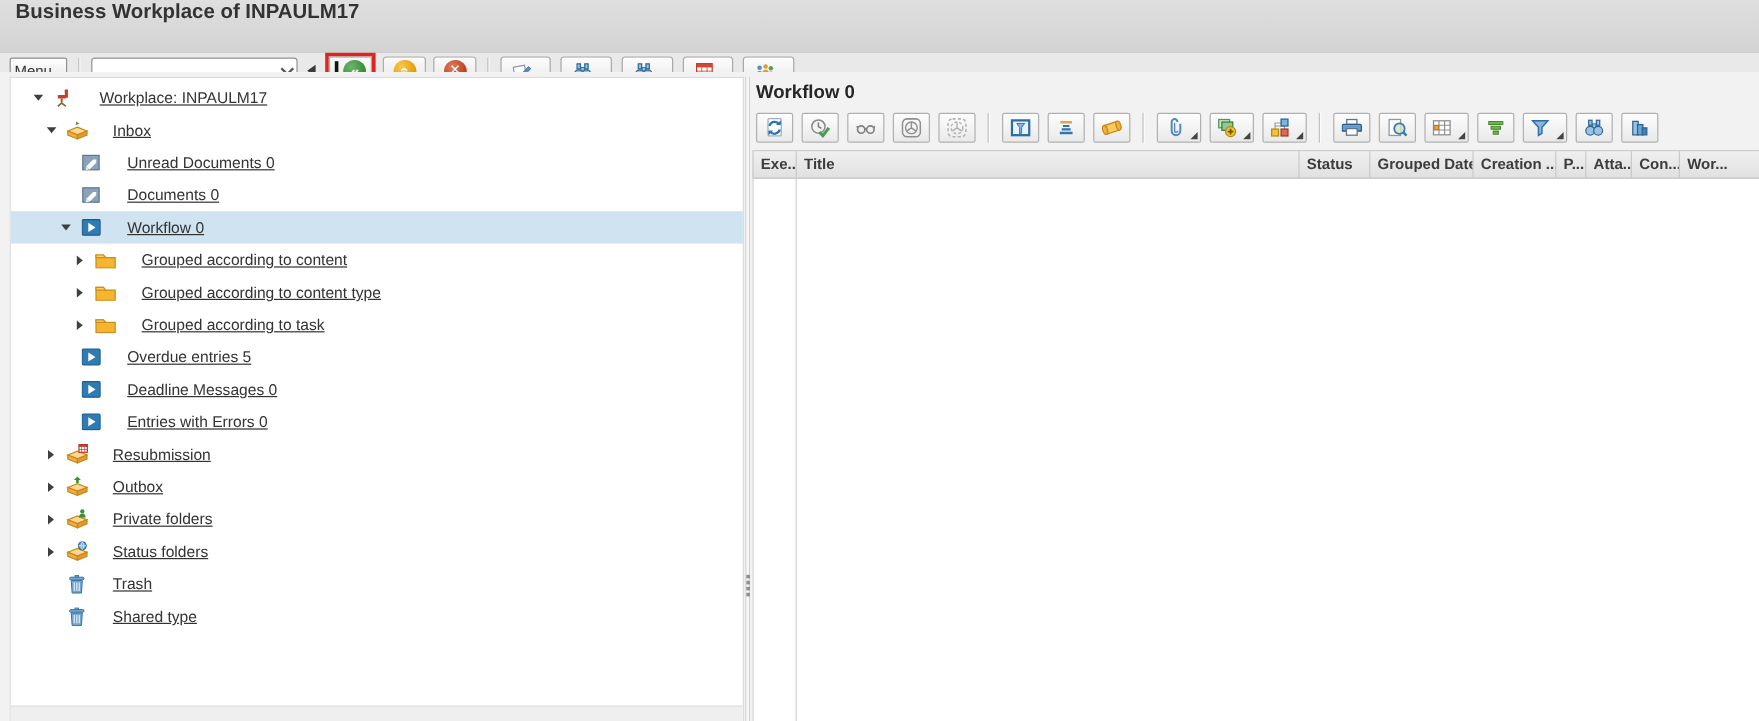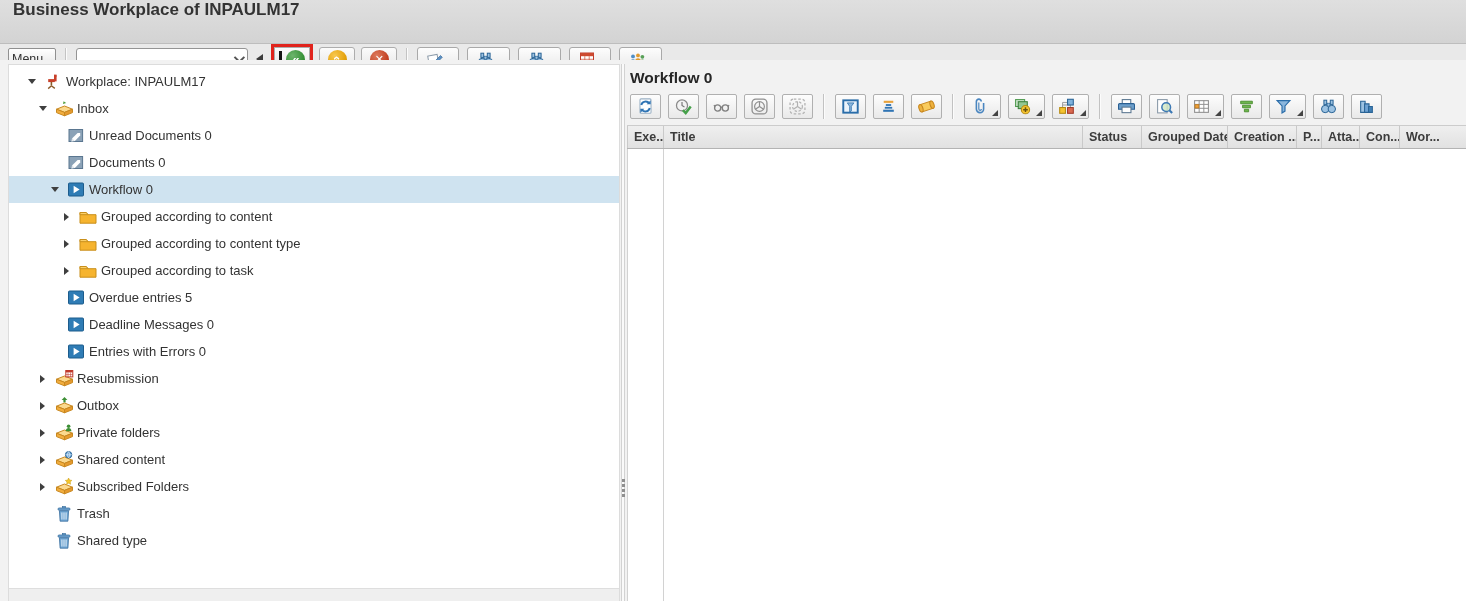--- a/index.html
+++ b/index.html
@@ -44,21 +44,21 @@
     background:#fff; border:1px solid #dcdcdc; border-bottom:none; }
   .tree-rows { padding-top:3px; }
   .tree-row { height:27px; display:flex; align-items:center; font-size:13px; color:#333; }
   .tree-row.selected { background:#cfe3f0; }
   .arrow-slot { width:15px; display:flex; justify-content:center; flex:none; }
   .tw-down { width:0; height:0; border-left:4.5px solid transparent; border-right:4.5px solid transparent;
     border-top:5.5px solid #3f3f3f; }
   .tw-right { width:0; height:0; border-top:4.5px solid transparent; border-bottom:4.5px solid transparent;
     border-left:5.5px solid #3f3f3f; }
   .tree-icon { width:20px; height:18px; margin-left:4px; flex:none; }
-  .tree-label { margin-left:3px; white-space:nowrap; }
+  .tree-label { margin-left:20px; white-space:nowrap;text-decoration:underline; }
   .tree-hscroll { position:absolute; left:0; right:0; bottom:0; height:13px;
     background:#efefef; border-top:1px solid #dedede; }
 
   .splitter { position:absolute; left:621px; top:4px; bottom:0; width:4px;
     background:#fafafa; border-left:1px solid #d2d2d2; border-right:1px solid #d2d2d2;
     display:flex; flex-direction:column; align-items:center; padding-top:415px; gap:2px; }
   .splitter .dot { width:3px; height:3px; background:#8f8f8f; flex:none; }
 
   .right-panel { position:absolute; left:627px; top:0; right:0; bottom:0; display:flex; flex-direction:column; }
   .panel-title { padding:9px 0 0 3px; font-size:15.5px; font-weight:bold; color:#262626; }
@@ -357,35 +357,21 @@
           </span>
     <span class="icon tree-icon">
             <svg width="19" height="17" viewBox="0 0 19 17">
               <path d="M1.5 9.2L9.5 6l8 3.2-8 3.2z" fill="#fbd98e" stroke="#c8871e"></path>
               <path d="M1.5 9.2v3.4l8 3.2v-3.4z" fill="#f2ae3e" stroke="#c8871e"></path>
               <path d="M17.5 9.2v3.4l-8 3.2v-3.4z" fill="#e69a2e" stroke="#c8871e"></path>
               <circle cx="13.6" cy="3.8" r="3.2" fill="#6fa8d8" stroke="#2a6496"></circle>
               <path d="M10.4 3.8h6.4M13.6.6c1.5 1.8 1.5 4.6 0 6.4M13.6.6c-1.5 1.8-1.5 4.6 0 6.4" stroke="#dceaf6" stroke-width=".7" fill="none"></path>
             </svg>
           </span>
-    <span class="tree-label">Shared content</span>
-  </div>
-        <div class="tree-row" style="padding-left:26px">
-    <span class="arrow-slot">
-            <span class="tw-right"></span>
-          </span>
-    <span class="icon tree-icon">
-            <svg width="19" height="17" viewBox="0 0 19 17">
-              <path d="M1.5 9.2L9.5 6l8 3.2-8 3.2z" fill="#fbd98e" stroke="#c8871e"></path>
-              <path d="M1.5 9.2v3.4l8 3.2v-3.4z" fill="#f2ae3e" stroke="#c8871e"></path>
-              <path d="M17.5 9.2v3.4l-8 3.2v-3.4z" fill="#e69a2e" stroke="#c8871e"></path>
-              <path d="M13.6 0l1 2.1 2.3.3-1.7 1.6.4 2.3-2-1.1-2 1.1.4-2.3-1.7-1.6 2.3-.3z" fill="#f5c62c" stroke="#c89a10" stroke-width=".5"></path>
-            </svg>
-          </span>
-    <span class="tree-label">Subscribed Folders</span>
+    <span class="tree-label">Status folders</span>
   </div>
         <div class="tree-row" style="padding-left:26px">
     <span class="arrow-slot"></span>
     <span class="icon tree-icon">
             <svg width="14" height="16" viewBox="0 0 14 16">
               <rect x="5.5" y="0.6" width="3" height="1.6" fill="#71a7d4" stroke="#3a6f9e" stroke-width=".7"></rect>
               <rect x="1" y="2" width="12" height="2.2" rx="1" fill="#71a7d4" stroke="#3a6f9e" stroke-width=".8"></rect>
               <path d="M2.4 4.8h9.2l-.7 10.4H3.1z" fill="#71a7d4" stroke="#3a6f9e" stroke-width=".8"></path>
               <path d="M4.9 6.4v7M7 6.4v7M9.1 6.4v7" stroke="#d7e6f3" stroke-width="1.1"></path>
             </svg>

